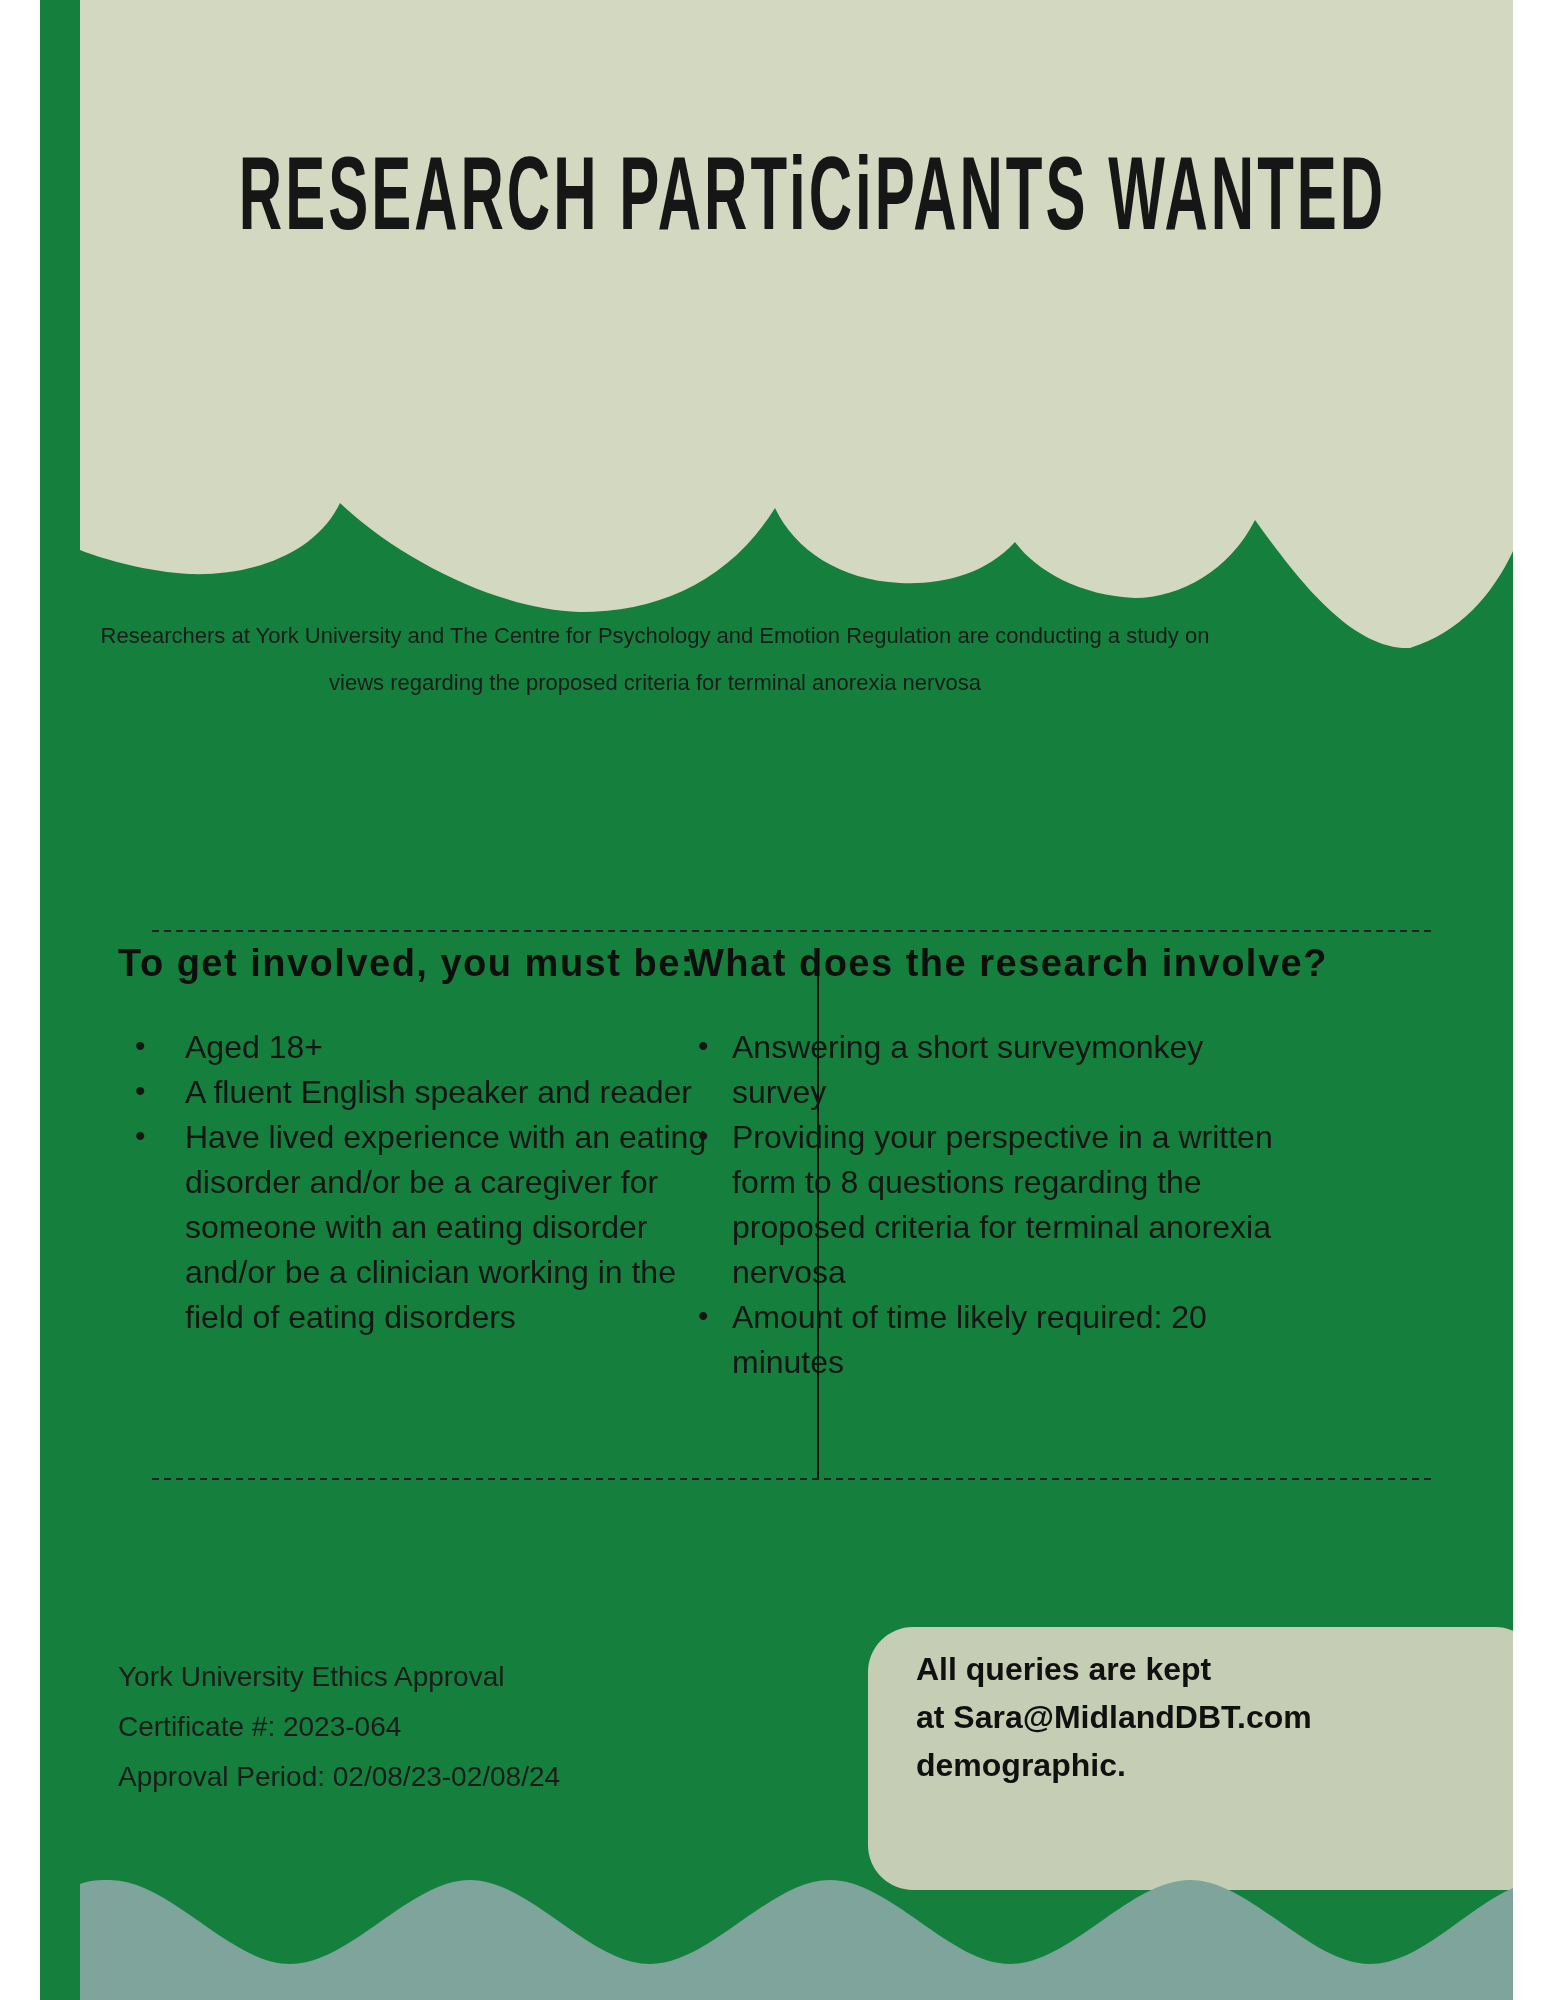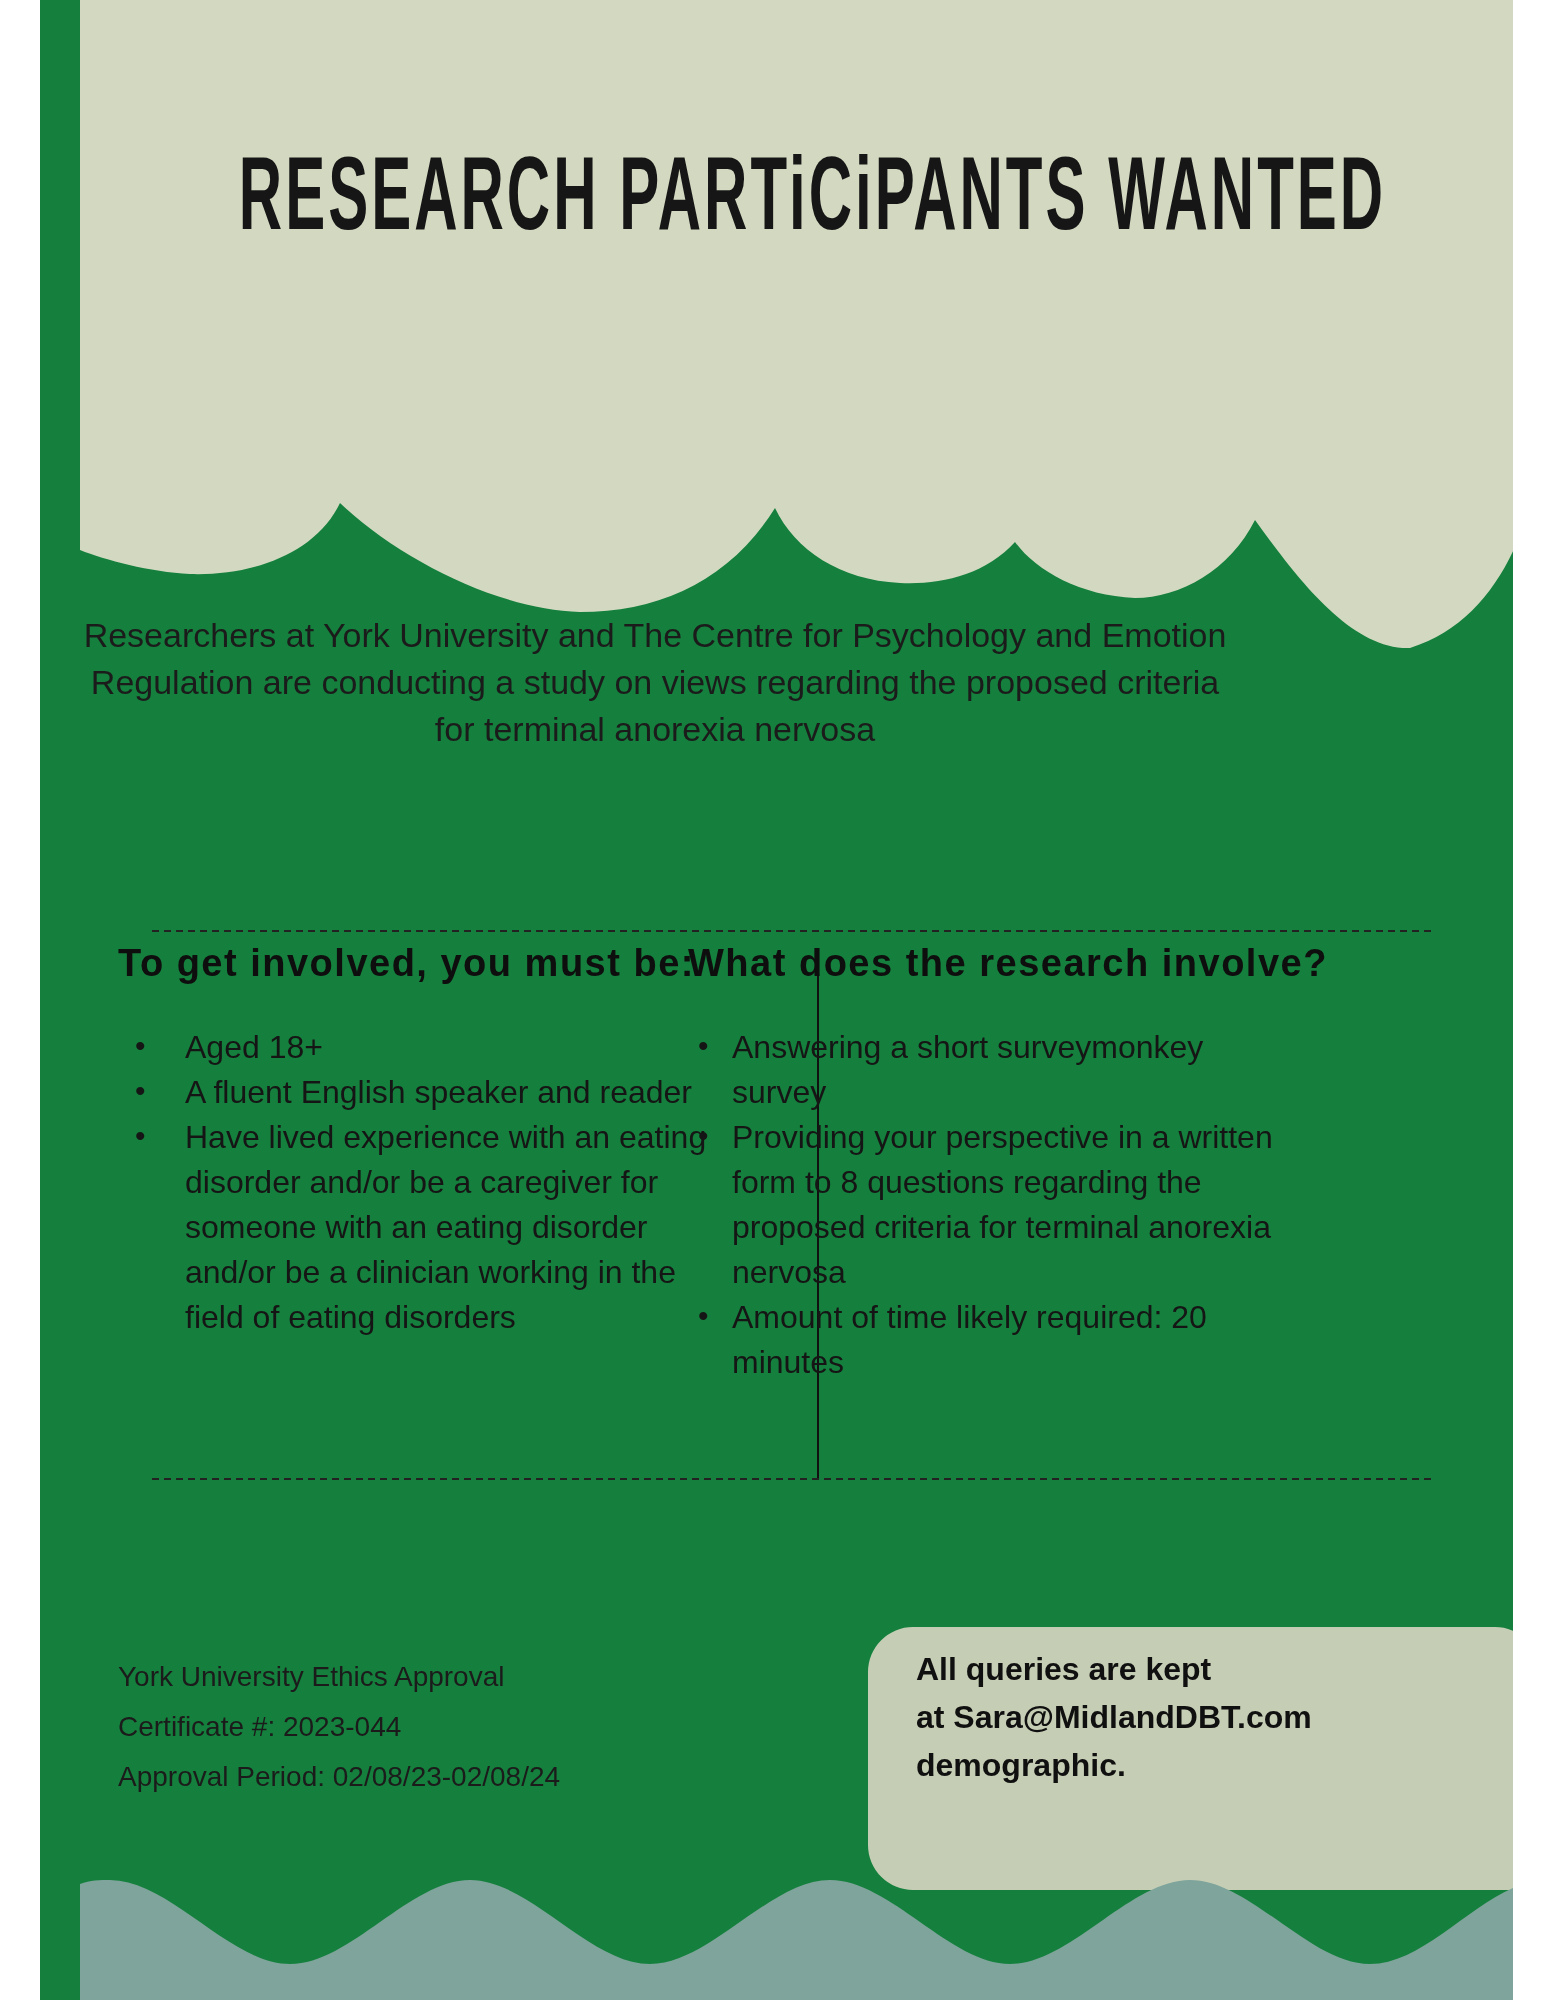--- a/index.html
+++ b/index.html
@@ -24,21 +24,21 @@
   }
   .flyer-title span{
     display:inline-block;
     font-size:60px;font-weight:700;letter-spacing:3px;
     transform:scaleY(1.72);transform-origin:center;
     color:#161616;white-space:nowrap;
   }
 
   .intro{
     position:absolute;left:40px;top:612px;width:1150px;
-    font-size:34px;line-height:47px;text-align:center;color:#1b1b1b;
+    font-size:22px;line-height:47px;text-align:center;color:#1b1b1b;
   }
 
   .dash{position:absolute;height:2px;
     background:repeating-linear-gradient(90deg,#222 0 7px,transparent 7px 12px);}
   .dash-top{left:112px;top:930px;width:1281px;}
   .dash-bottom{left:112px;top:1478px;width:1281px;}
   .vline{position:absolute;left:777px;top:957px;width:2px;height:521px;background:#111;}
 
   .col-heading{
     position:absolute;font-size:38px;font-weight:700;letter-spacing:1.5px;color:#0e0e0e;
@@ -129,21 +129,21 @@
     </li>
     <li>
       <span class="dot">•</span>
       <span class="btxt">Amount of time likely required: 20 minutes</span>
     </li>
   </ul>
 
 
   <div class="ethics">
     <span>York University Ethics Approval</span>
-    <span>Certificate #: 2023-044</span>
+    <span>Certificate #: 2023-064</span>
     <span>Approval Period: 02/08/23-02/08/24</span>
   </div>
 
   <div class="bubble">
     <svg class="bubble-shape" viewBox="0 0 717 265" width="717" height="265" aria-hidden="true">
       <path class="bubble-fill" d="
         M 45 0
         H 627
         A 45 45 0 0 1 672 45
         V 195

